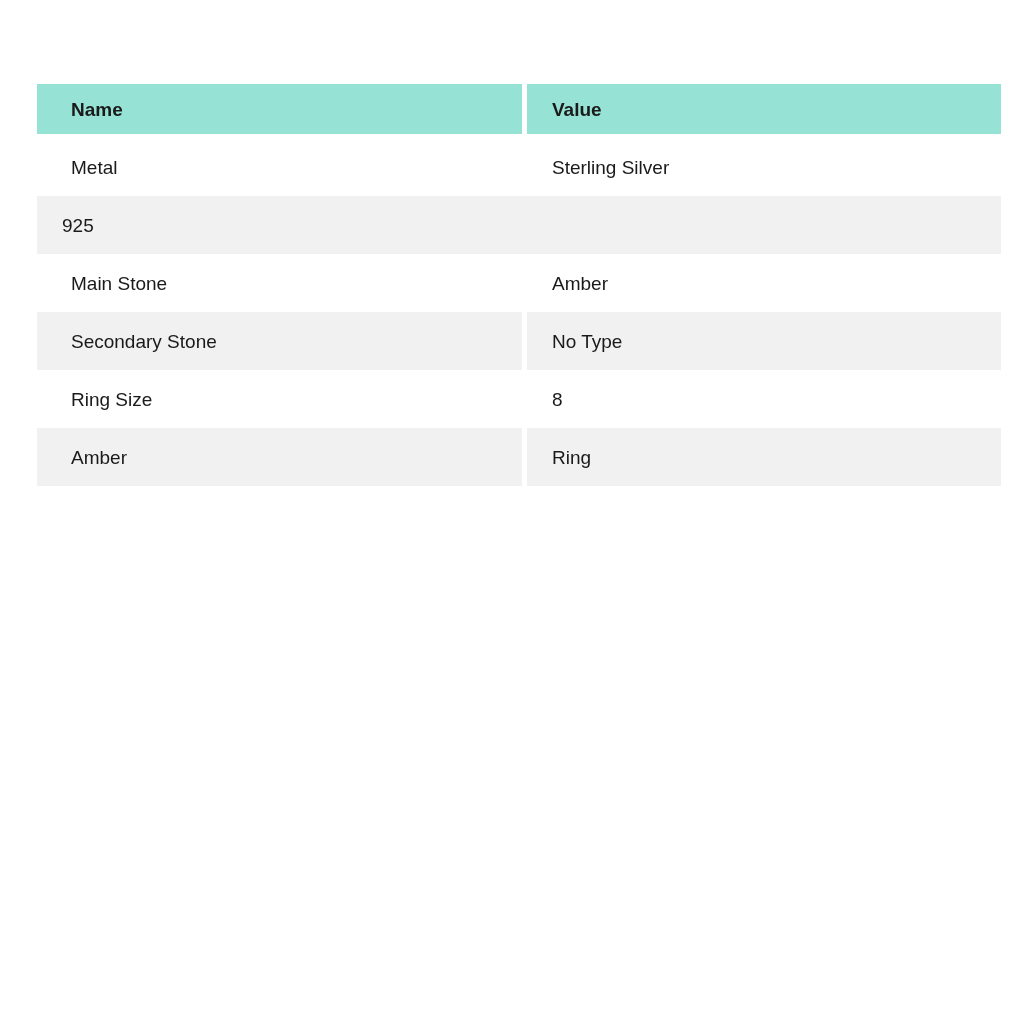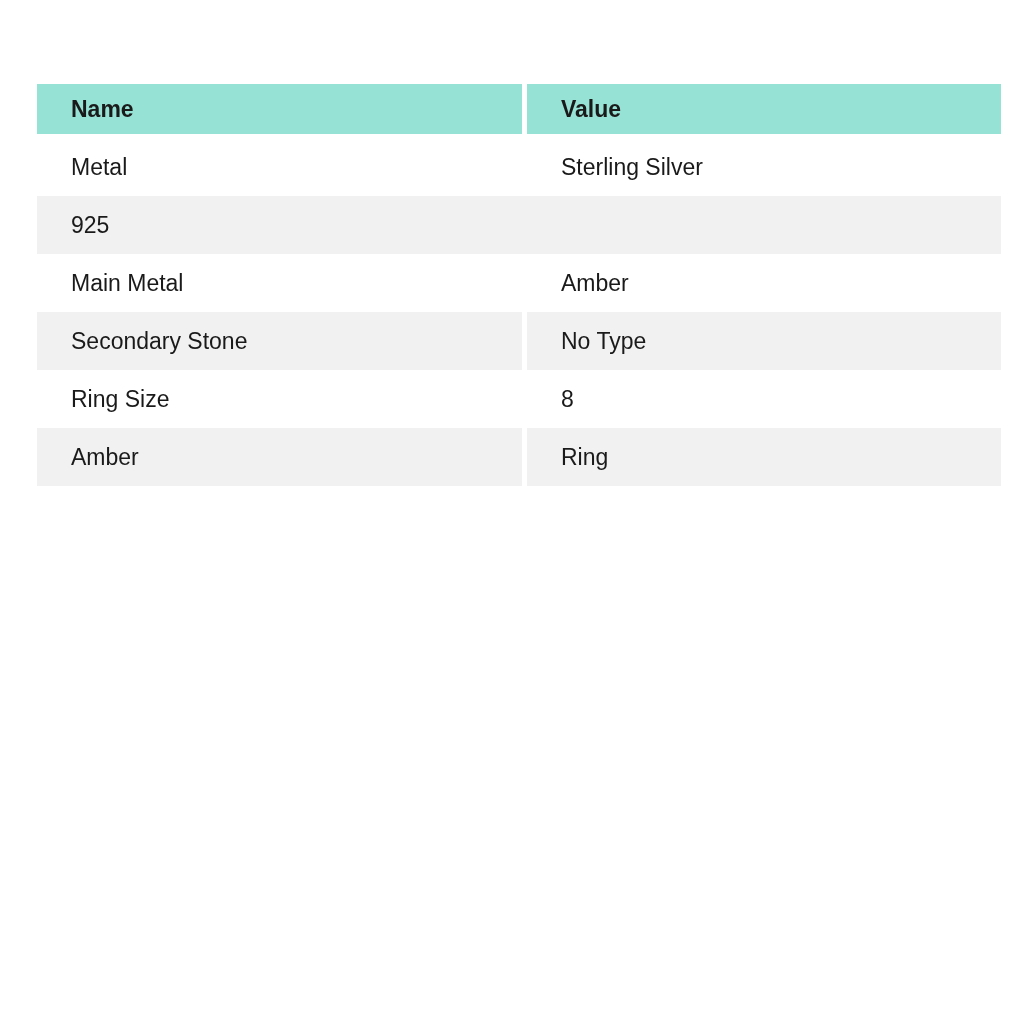--- a/index.html
+++ b/index.html
@@ -22,31 +22,31 @@
     gap:5px;            
     height:58px;
   }
   .row.header{
     height:50px;
     margin-bottom:4px;  
   }
   .cell{
     display:flex;
     align-items:center;
-    font-size:23px;
+    font-size:19px;
     line-height:1;
     background:var(--row-bg);
   }
   .cell.name{
     width:485px;
     padding-left:34px;
   }
   .cell.value{
     flex:1;
-    padding-left:34px;
+    padding-left:25px;
   }
   .row.header .cell{
     background:var(--header-bg);
     font-weight:700;
   }
   .row.striped .cell{
     background:var(--row-alt-bg);
   }
 </style>
 </head>
@@ -62,21 +62,21 @@
   <div class="row">
     <div class="cell name">Metal</div>
     <div class="cell value">Sterling Silver</div>
   </div>
 
   <div class="row striped">
     <div class="cell value">925</div>
   </div>
 
   <div class="row">
-    <div class="cell name">Main Metal</div>
+    <div class="cell name">Main Stone</div>
     <div class="cell value">Amber</div>
   </div>
 
   <div class="row striped">
     <div class="cell name">Secondary Stone</div>
     <div class="cell value">No Type</div>
   </div>
 
   <div class="row">
     <div class="cell name">Ring Size</div>

